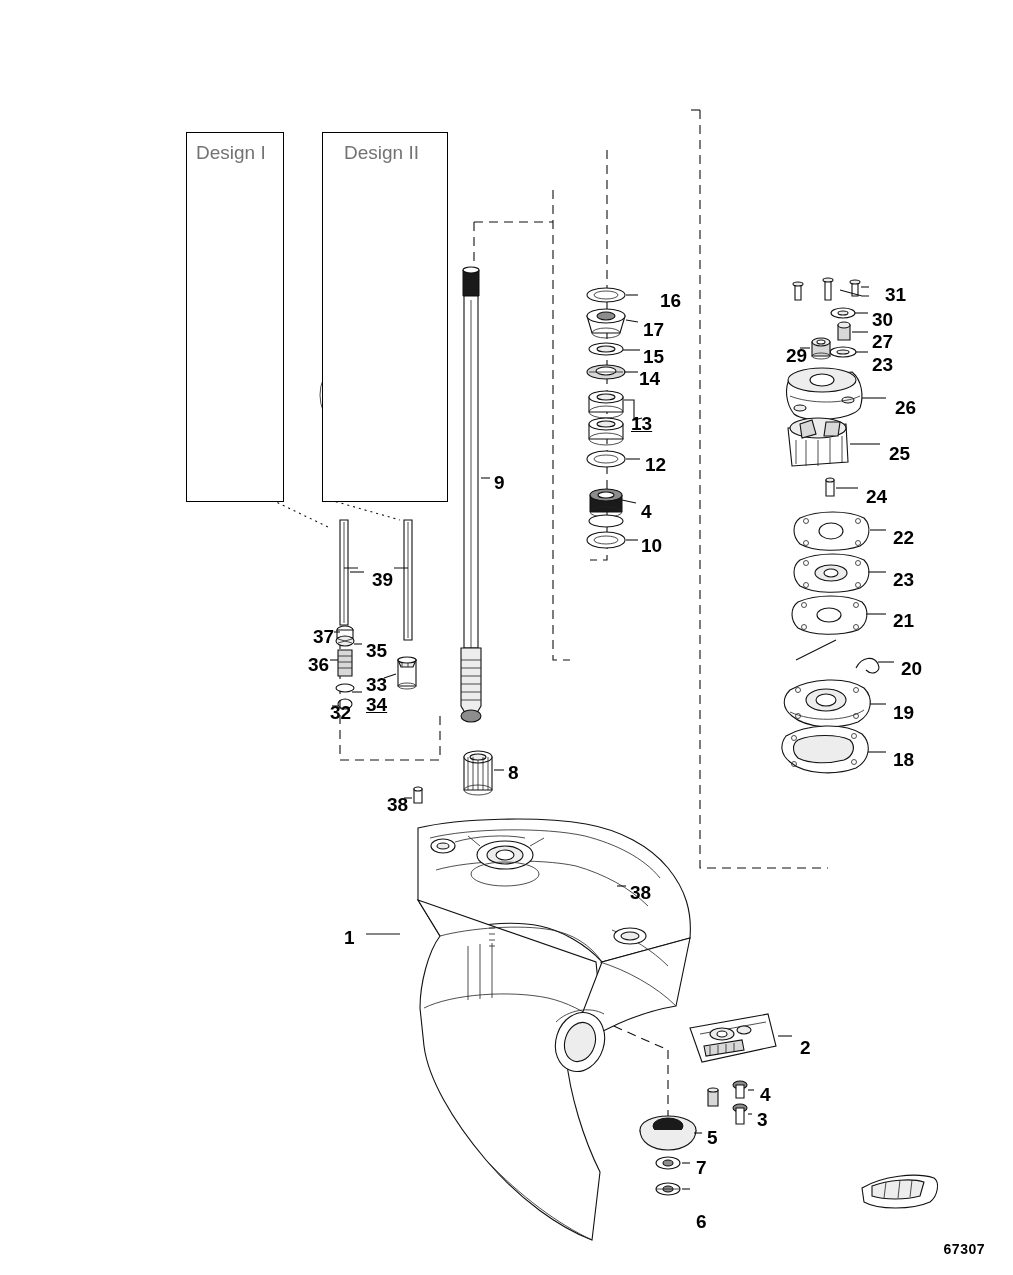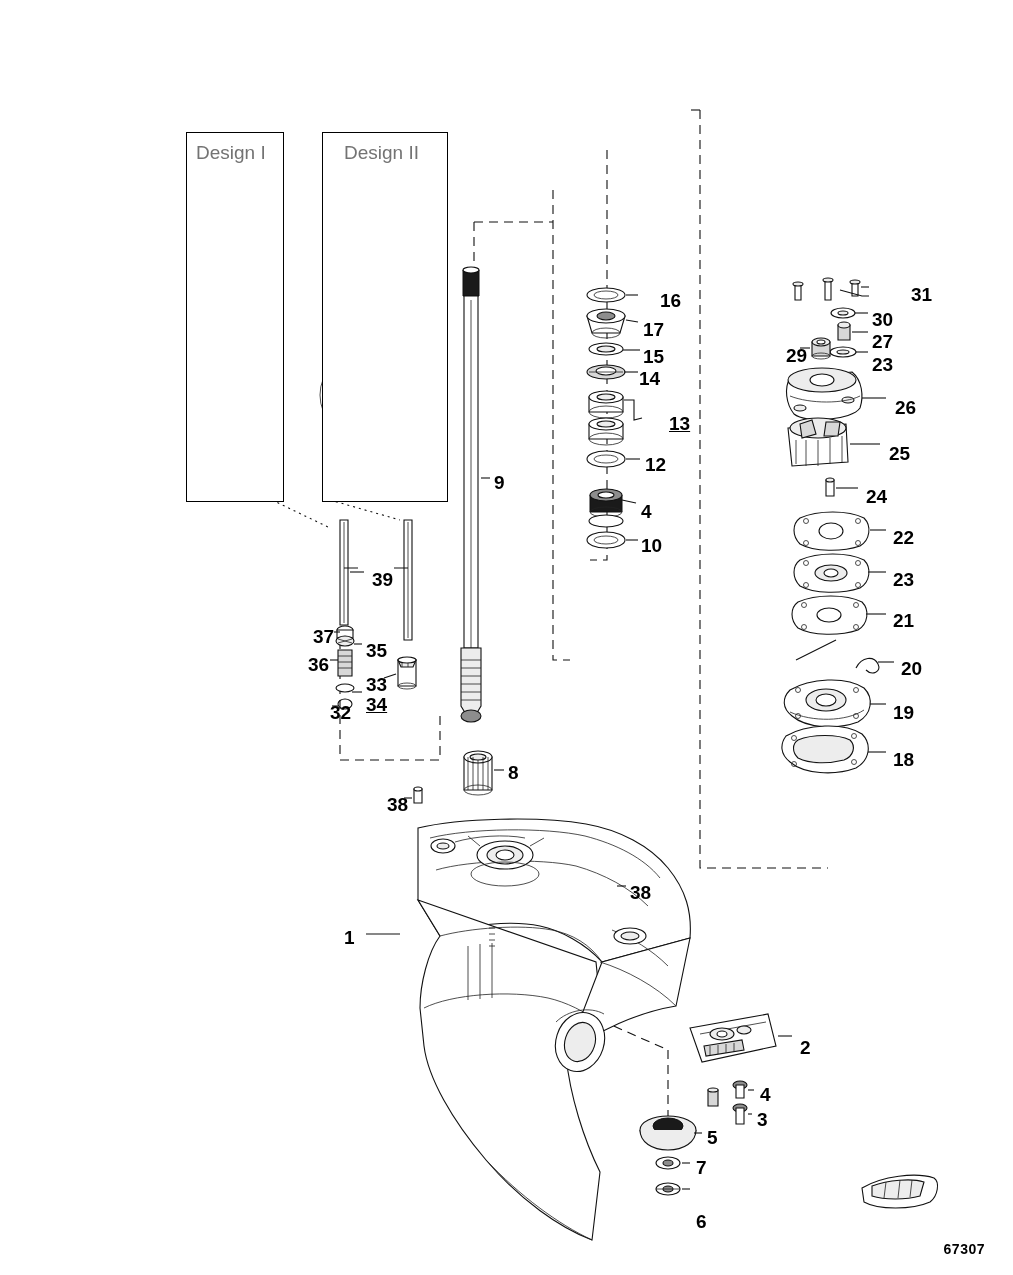--- a/index.html
+++ b/index.html
@@ -476,39 +476,39 @@
       <div class="callout" style="left: 757px; top: 1110px;">3</div>
       <div class="callout" style="left: 760px; top: 1085px;">4</div>
       <div class="callout" style="left: 707px; top: 1128px;">5</div>
       <div class="callout" style="left: 696px; top: 1212px;">6</div>
       <div class="callout" style="left: 696px; top: 1158px;">7</div>
       <div class="callout" style="left: 508px; top: 763px;">8</div>
       <div class="callout" style="left: 494px; top: 473px;">9</div>
       <div class="callout" style="left: 641px; top: 536px;">10</div>
       <div class="callout" style="left: 641px; top: 502px;">4</div>
       <div class="callout" style="left: 645px; top: 455px;">12</div>
-      <div class="callout" style="left: 669px; top: 414px; text-decoration: underline;">13</div>
+      <div class="callout" style="left: 631px; top: 414px; text-decoration: underline;">13</div>
       <div class="callout" style="left: 639px; top: 369px;">14</div>
       <div class="callout" style="left: 643px; top: 347px;">15</div>
       <div class="callout" style="left: 636px; top: 291px; margin-left: 24px;">16</div>
       <div class="callout" style="left: 643px; top: 320px;">17</div>
       <div class="callout" style="left: 893px; top: 750px;">18</div>
       <div class="callout" style="left: 893px; top: 703px;">19</div>
       <div class="callout" style="left: 901px; top: 659px;">20</div>
       <div class="callout" style="left: 893px; top: 611px;">21</div>
       <div class="callout" style="left: 893px; top: 528px;">22</div>
       <div class="callout" style="left: 893px; top: 570px;">23</div>
       <div class="callout" style="left: 866px; top: 487px;">24</div>
       <div class="callout" style="left: 889px; top: 444px;">25</div>
       <div class="callout" style="left: 895px; top: 398px;">26</div>
       <div class="callout" style="left: 872px; top: 332px;">27</div>
       <div class="callout" style="left: 872px; top: 355px;">23</div>
       <div class="callout" style="left: 786px; top: 346px;">29</div>
       <div class="callout" style="left: 872px; top: 310px;">30</div>
-      <div class="callout" style="left: 911px; top: 285px;">31</div>
+      <div class="callout" style="left: 885px; top: 285px;">31</div>
       <div class="callout" style="left: 318px; top: 703px; margin-left: 12px;">32</div>
       <div class="callout" style="left: 366px; top: 675px;">33</div>
       <div class="callout" style="left: 366px; top: 695px; text-decoration: underline;">34</div>
       <div class="callout" style="left: 366px; top: 641px;">35</div>
       <div class="callout" style="left: 308px; top: 655px;">36</div>
       <div class="callout" style="left: 313px; top: 627px;">37</div>
       <div class="callout" style="left: 387px; top: 795px;">38</div>
       <div class="callout" style="left: 630px; top: 883px;">38</div>
       <div class="callout" style="left: 372px; top: 570px;">39</div>
     </div>

